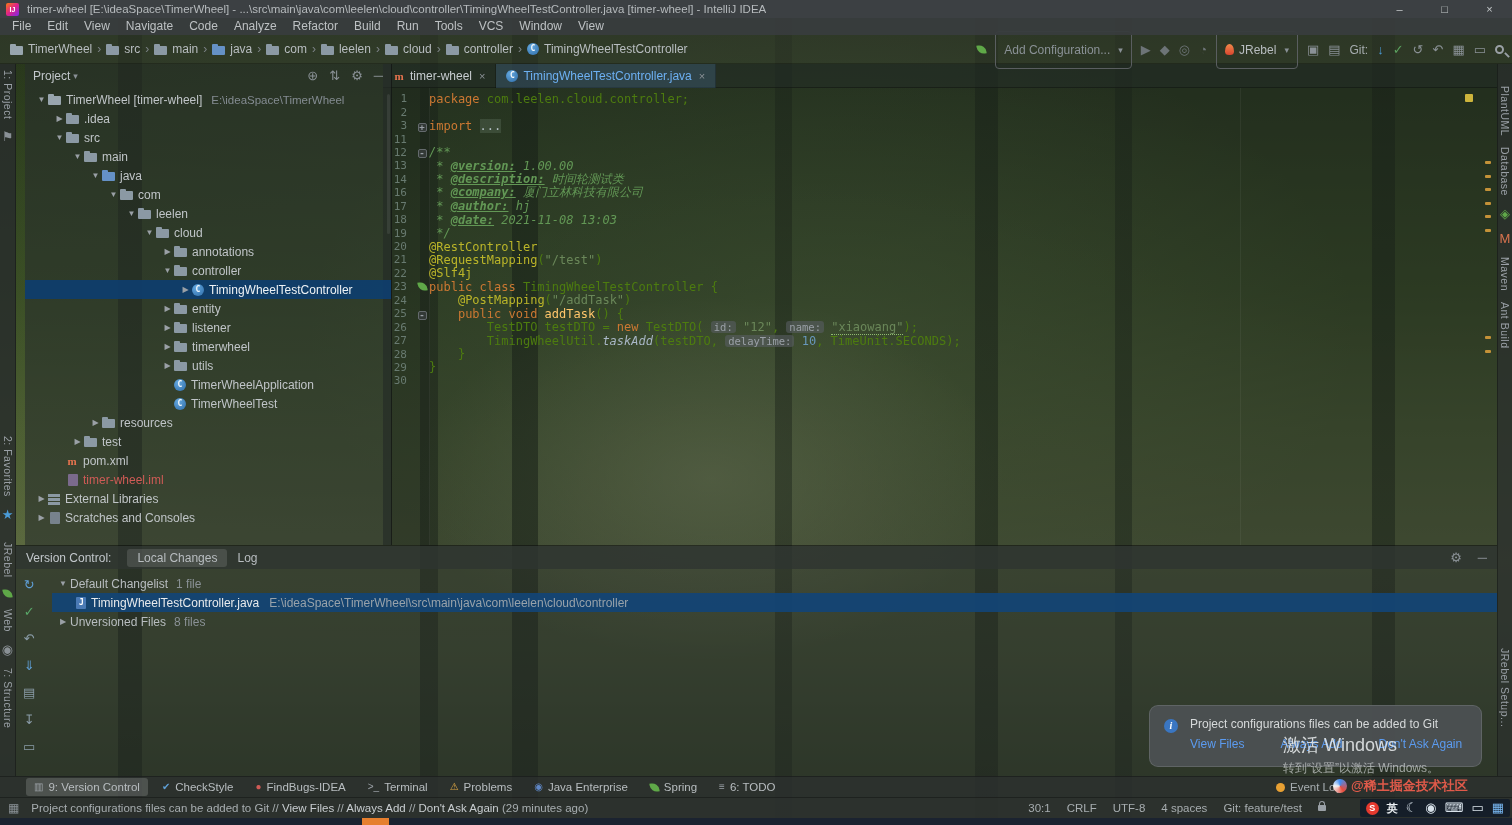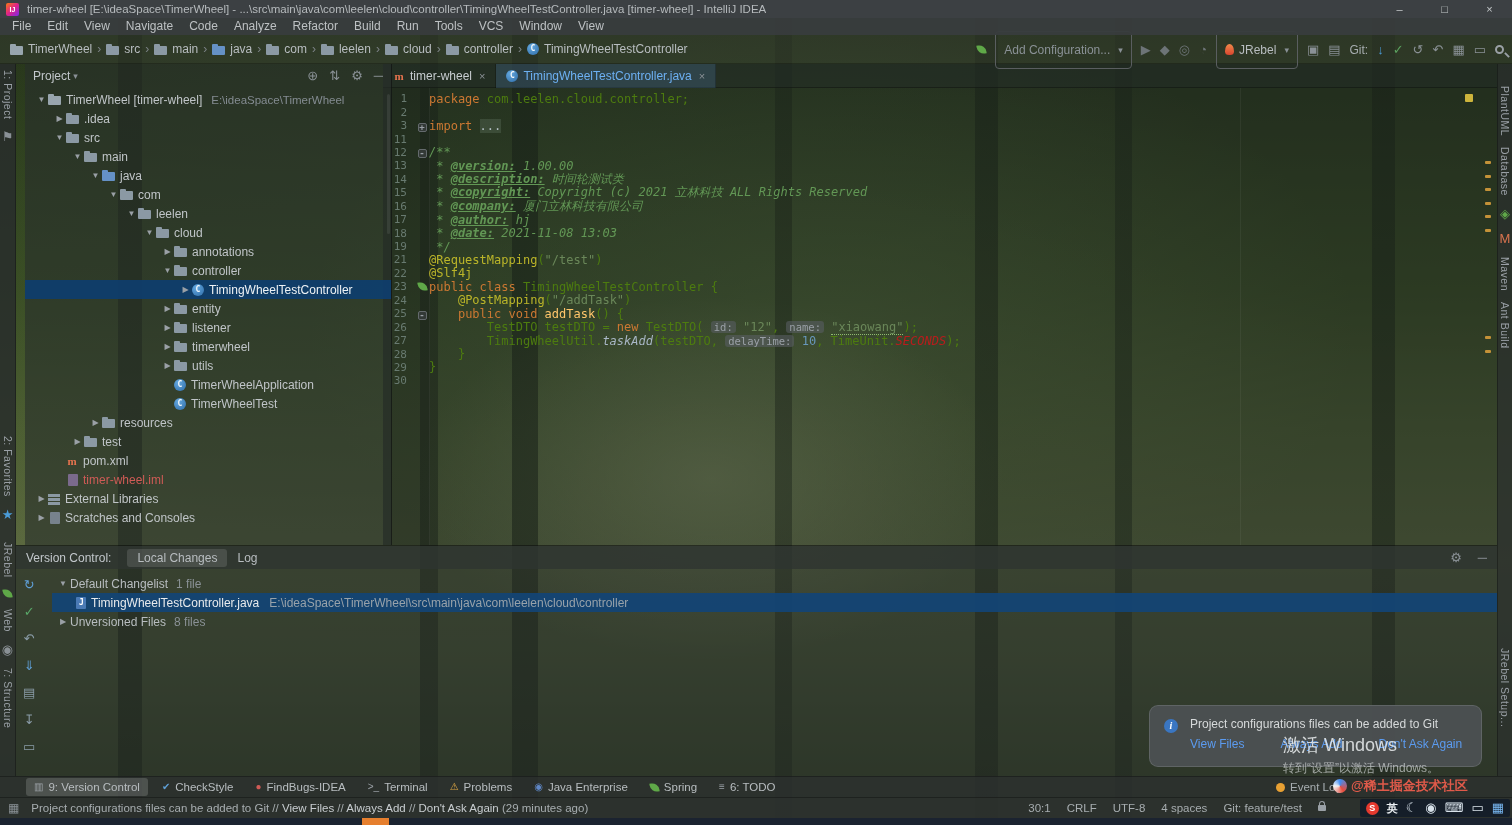--- a/index.html
+++ b/index.html
@@ -78,21 +78,21 @@
 #code::before{content:"";position:absolute;left:0;top:0;bottom:0;width:46px;background:rgba(25,32,28,.3);border-right:1px solid rgba(255,255,255,.05)}
 .cline{height:13.45px;display:flex;align-items:center;position:relative}
 .lno{width:32px;text-align:right;padding-right:8px;color:#687a70;font-size:11px;flex:none;position:relative}
 .lfold{width:14px;flex:none;text-align:center;position:relative}
 .fm{display:inline-block;width:9px;height:9px;border:1px solid #646a6d;background:rgba(60,64,66,.7);color:#9aa0a6;font:bold 9px/7px "DejaVu Sans Mono",monospace;text-align:center;border-radius:2px}
 .cbody{white-space:pre;color:#a9b7c6}
 .tok-kw{color:#cc7832}.tok-pl{color:#4d7c0f}.tok-str{color:#6a8759}.tok-num{color:#6897bb}
 .tok-ann{color:#bbb529}.tok-doc{color:#629755;font-style:italic}
 .tok-doctag{color:#629755;font-style:italic;font-weight:bold;text-decoration:underline}
 .tok-hint{background:rgba(88,94,99,.6);color:#9aa0a6;border-radius:3px;padding:0 3px;font-size:10.5px}
-.tok-const{color:#b91c1c;font-style:italic}.tok-mtd{color:#ffc66b}
+.tok-const{color:#4d7c0f;}.tok-mtd{color:#ffc66b}
 .tok-smtd{color:#a9b7c6;font-style:italic}
 .tok-strw{color:#6a8759;border-bottom:1px dotted #8fbc6f}
 .tok-foldtxt{background:rgba(90,110,90,.4);color:#b3bfc4}
 .margin-line{position:absolute;left:857px;top:24px;bottom:0;width:1px;background:rgba(255,255,255,.05)}
 .inspect{position:absolute;right:24px;top:30px;width:8px;height:8px;background:#cdb43c;border-radius:1px}
 .smark{position:absolute;right:6px;width:6px;height:3px;background:#c49238;border-radius:1px}
 
 #vcs{position:absolute;left:16px;top:545px;right:15px;height:231px;background:rgba(36,42,39,.62);border-top:1px solid rgba(0,0,0,.4);z-index:7}
 .vcheader{height:23px;display:flex;align-items:center;background:rgba(46,52,49,.8);padding:0 10px;font-size:12px;gap:16px}
 .vctitle{color:#c2c7cb}
@@ -442,43 +442,43 @@
         <span class="lno">13</span>
         <span class="lfold"></span>
         <span class="cbody"><span class="tok-doc"> * </span><span class="tok-doctag">@version:</span><span class="tok-doc"> 1.00.00</span></span>
       </div>
       <div class="cline">
         <span class="lno">14</span>
         <span class="lfold"></span>
         <span class="cbody"><span class="tok-doc"> * </span><span class="tok-doctag">@description:</span><span class="tok-doc"> 时间轮测试类</span></span>
       </div>
       <div class="cline">
-        <span class="lno">15</span>
-        <span class="lfold"></span>
-        <span class="cbody"><span class="tok-doc"> * </span><span class="tok-doctag">@copyright:</span><span class="tok-doc"> Copyright (c) 2021 立林科技 ALL Rights Reserved</span></span>
-      </div>
-      <div class="cline">
         <span class="lno">16</span>
         <span class="lfold"></span>
         <span class="cbody"><span class="tok-doc"> * </span><span class="tok-doctag">@company:</span><span class="tok-doc"> 厦门立林科技有限公司</span></span>
       </div>
       <div class="cline">
         <span class="lno">17</span>
         <span class="lfold"></span>
         <span class="cbody"><span class="tok-doc"> * </span><span class="tok-doctag">@author:</span><span class="tok-doc"> hj</span></span>
       </div>
       <div class="cline">
         <span class="lno">18</span>
         <span class="lfold"></span>
         <span class="cbody"><span class="tok-doc"> * </span><span class="tok-doctag">@date:</span><span class="tok-doc"> 2021-11-08 13:03</span></span>
       </div>
       <div class="cline">
         <span class="lno">19</span>
         <span class="lfold"></span>
         <span class="cbody"><span class="tok-doc"> */</span></span>
+      </div>
+      <div class="cline">
+        <span class="lno">20</span>
+        <span class="lfold"></span>
+        <span class="cbody"><span class="tok-ann">@RestController</span></span>
       </div>
       <div class="cline">
         <span class="lno">21</span>
         <span class="lfold"></span>
         <span class="cbody"><span class="tok-ann">@RequestMapping</span><span class="tok-pl">(</span><span class="tok-str">"/test"</span><span class="tok-pl">)</span></span>
       </div>
       <div class="cline">
         <span class="lno">22</span>
         <span class="lfold"></span>
         <span class="cbody"><span class="tok-ann">@Slf4j</span></span>

